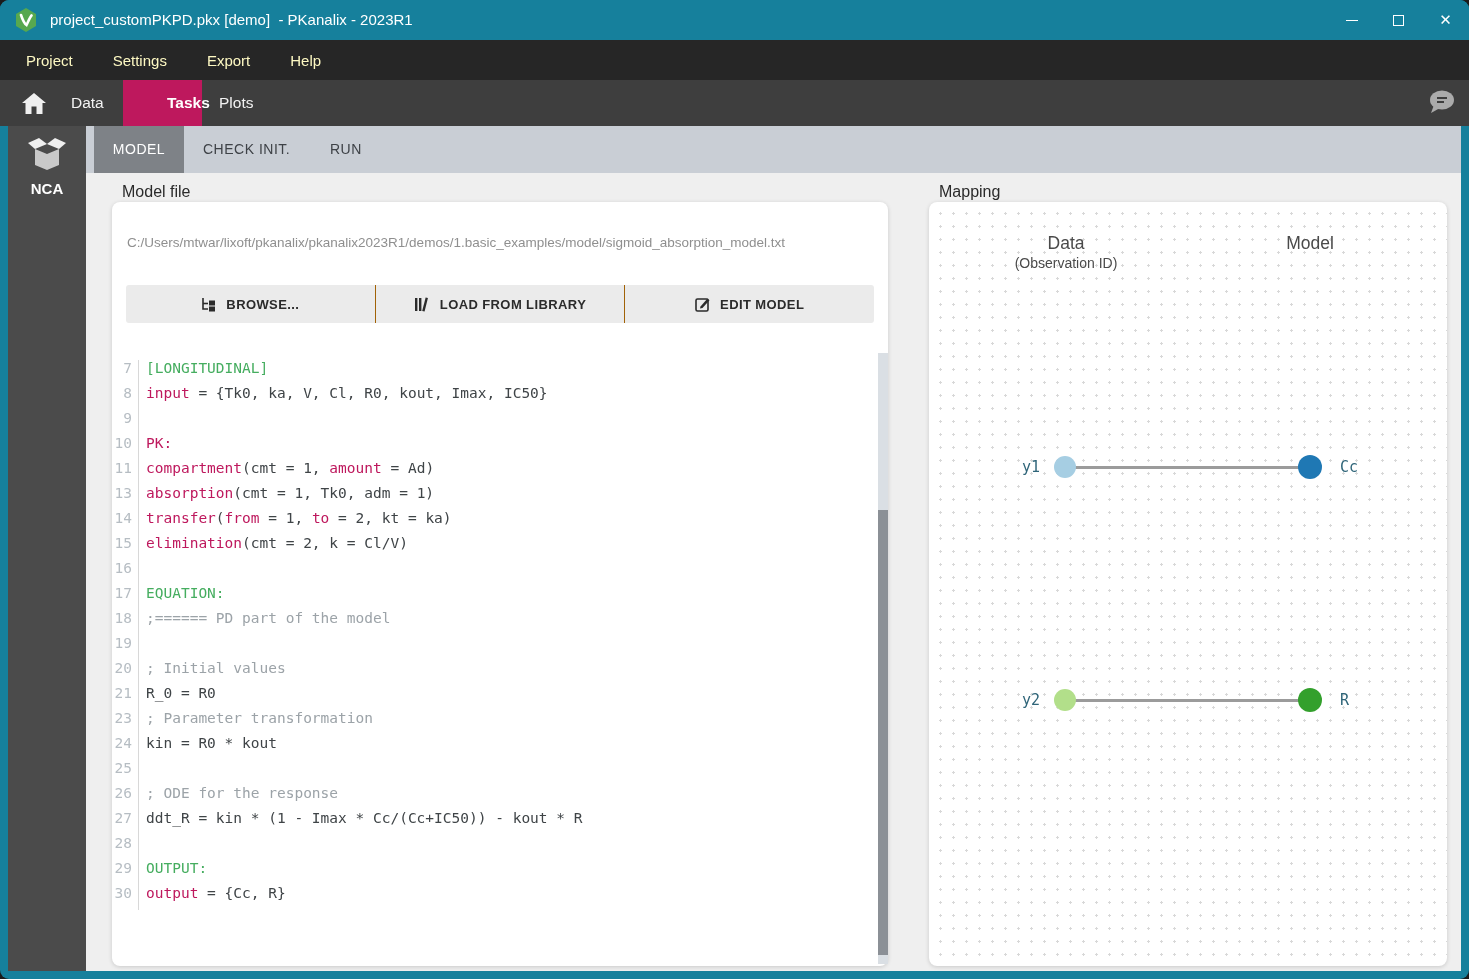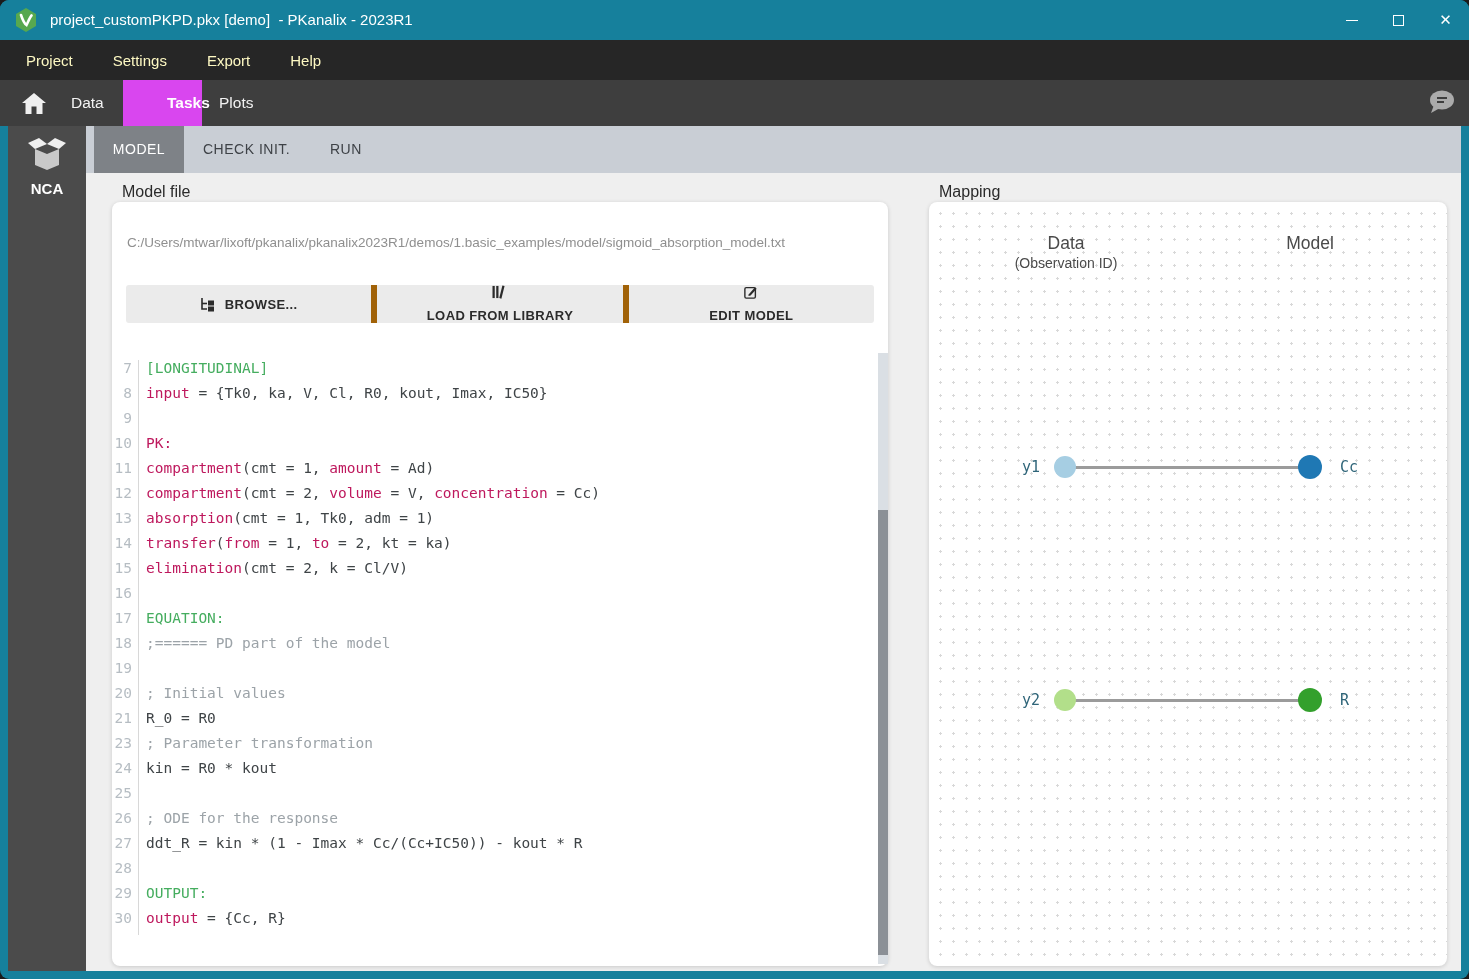--- a/index.html
+++ b/index.html
@@ -18,21 +18,21 @@
 
   
   .menubar { position:absolute; top:40px; left:0; right:0; height:40px; background:#262626; display:flex; align-items:center; padding-left:26px; gap:40px; }
   .menu-item { color:#fef9c3; font-size:15px; cursor:default; }
 
   
   .tabbar { position:absolute; top:80px; left:0; right:0; height:46px; background:#3E3E3E; }
   .home-tab { position:absolute; left:14px; top:0; width:40px; height:46px; display:flex; align-items:center; justify-content:center; }
   .nav-tab { position:absolute; top:0; height:46px; line-height:46px; color:#F2F2F2; font-size:15.5px; }
   .nav-data { left:71px; }
-  .nav-tasks { left:123px; width:79px; background:#d946ef; text-align:center; color:#fff; font-weight:bold;padding-left:44px; }
+  .nav-tasks { left:123px; width:79px; background:#be185d; text-align:center; color:#fff; font-weight:bold;padding-left:44px; }
   .nav-plots { left:219px; }
   .chat-btn { position:absolute; right:13px; top:9px; width:30px; height:28px; }
 
   
   .frame { position:absolute; top:126px; left:8px; right:8px; bottom:8px; background:#EFEFEF; overflow:hidden; }
 
   
   .sidebar { position:absolute; left:0; top:0; bottom:0; width:78px; background:#4B4B4B; }
   .side-item { width:78px; height:80px; position:relative; color:#fff; }
   .side-item.active { background:#5CB54B; }
@@ -55,21 +55,21 @@
   .card { position:absolute; top:29px; height:764px; background:#fff; border-radius:8px; box-shadow:0 1px 4px rgba(0,0,0,0.16); }
   .card-model { left:26px; width:776px; }
   .card-mapping { left:843px; width:518px;
     background-image:radial-gradient(#D8D8D8 1.2px, rgba(0,0,0,0) 1.35px);
     background-size:13px 13px; background-position:5px 5px; }
 
   
   .file-path { position:absolute; left:15px; top:33px; right:30px; font-size:13.5px; color:#8F8F8F; white-space:nowrap; overflow:hidden; }
   .btn-row { position:absolute; left:14px; top:83px; width:748px; height:38px; background:#EBEBEB; border-radius:3px; display:flex; }
   .mbtn { flex:1; display:flex; align-items:center; justify-content:center; gap:9px; font-size:13px; font-weight:bold; color:#2B2B2B; letter-spacing:0.4px; cursor:default; }
-  .mbtn + .mbtn { border-left:6px solid #a16207;flex-direction:column; }
+  .mbtn + .mbtn { border-left:1px solid #a16207; }
 
   .code-wrap { position:absolute; left:0; right:0; top:151px; bottom:2px; overflow:hidden;
     font-family:"DejaVu Sans Mono", monospace; font-size:14.5px; }
   .code-lines { padding-top:7px; }
   .code-row { height:25px; display:flex; white-space:pre; }
   .ln { width:27px; text-align:right; padding-right:6px; color:#B6BDC3; border-right:1px solid #D8D8D8; flex:none; }
   .lc { padding-left:7px; color:#3F4447; }
   .tok-txt { color:#3F4447; }
   .tok-kw  { color:#be185d;margin-top:8px; }
   .tok-sec { color:#45AD5F; }
@@ -206,21 +206,20 @@
           </div>
         </div>
 
         <div class="code-wrap">
           <div class="code-lines">
               <div class="code-row"><span class="ln">7</span><span class="lc"><span class="tok-sec">[LONGITUDINAL]</span></span></div>
               <div class="code-row"><span class="ln">8</span><span class="lc"><span class="tok-kw">input</span><span class="tok-txt"> = {Tk0, ka, V, Cl, R0, kout, Imax, IC50}</span></span></div>
               <div class="code-row"><span class="ln">9</span><span class="lc"></span></div>
               <div class="code-row"><span class="ln">10</span><span class="lc"><span class="tok-kw">PK:</span></span></div>
               <div class="code-row"><span class="ln">11</span><span class="lc"><span class="tok-kw">compartment</span><span class="tok-txt">(cmt = 1, </span><span class="tok-kw">amount</span><span class="tok-txt"> = Ad)</span></span></div>
-              <div class="code-row"><span class="ln">12</span><span class="lc"><span class="tok-kw">compartment</span><span class="tok-txt">(cmt = 2, </span><span class="tok-kw">volume</span><span class="tok-txt"> = V, </span><span class="tok-kw">concentration</span><span class="tok-txt"> = Cc)</span></span></div>
               <div class="code-row"><span class="ln">13</span><span class="lc"><span class="tok-kw">absorption</span><span class="tok-txt">(cmt = 1, Tk0, adm = 1)</span></span></div>
               <div class="code-row"><span class="ln">14</span><span class="lc"><span class="tok-kw">transfer</span><span class="tok-txt">(</span><span class="tok-kw">from</span><span class="tok-txt"> = 1, </span><span class="tok-kw">to</span><span class="tok-txt"> = 2, kt = ka)</span></span></div>
               <div class="code-row"><span class="ln">15</span><span class="lc"><span class="tok-kw">elimination</span><span class="tok-txt">(cmt = 2, k = Cl/V)</span></span></div>
               <div class="code-row"><span class="ln">16</span><span class="lc"></span></div>
               <div class="code-row"><span class="ln">17</span><span class="lc"><span class="tok-sec">EQUATION:</span></span></div>
               <div class="code-row"><span class="ln">18</span><span class="lc"><span class="tok-com">;====== PD part of the model</span></span></div>
               <div class="code-row"><span class="ln">19</span><span class="lc"></span></div>
               <div class="code-row"><span class="ln">20</span><span class="lc"><span class="tok-com">; Initial values</span></span></div>
               <div class="code-row"><span class="ln">21</span><span class="lc"><span class="tok-txt">R_0 = R0</span></span></div>
               <div class="code-row"><span class="ln">23</span><span class="lc"><span class="tok-com">; Parameter transformation</span></span></div>

